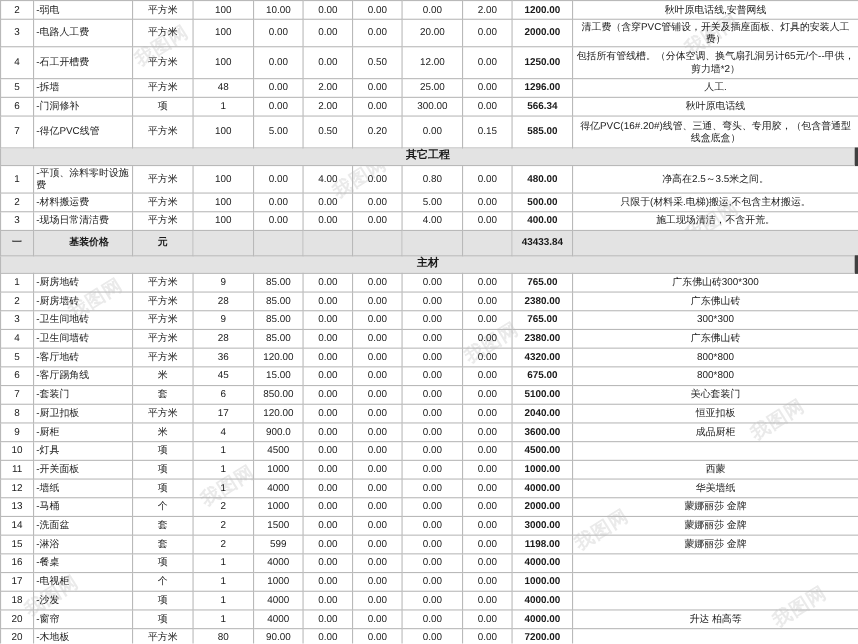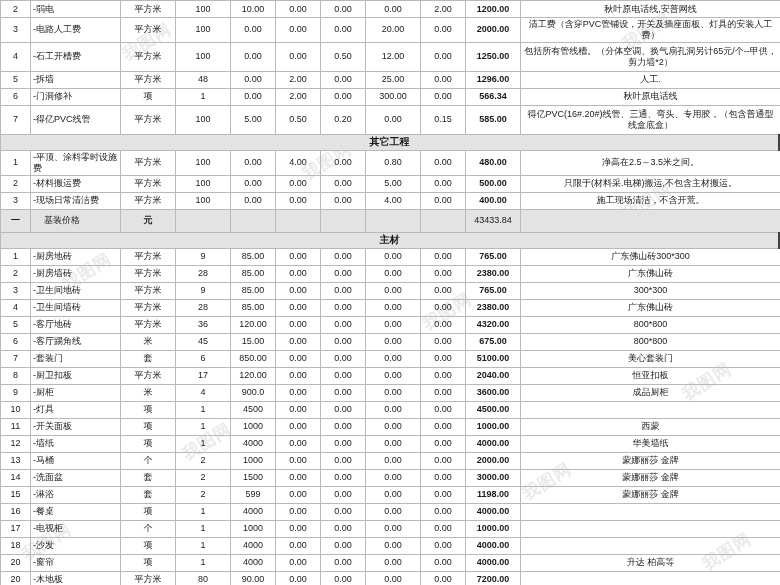--- a/index.html
+++ b/index.html
@@ -46,32 +46,32 @@
 
   
   tr.section td{
     background:#e3e3e3;
     text-align:center;
     font-weight:bold;
     font-size:10px;
     height:13px;
     color:#1a1a1a;
   }
-  tr.section td.band{border-left:1px solid #b9b9b9;border-right:5px solid #404040;}
+  tr.section td.band{border-left:1px solid #b9b9b9;border-right:7px solid #404040;}
 
   
   tr.subtotal td{
     background:#e3e3e3;
     font-weight:bold;
     height:20px;
   }
   tr.subtotal td.idx{text-align:center;font-weight:bold}
-  tr.subtotal td.name{text-align:left;font-weight:normal;padding-left:13px}
+  tr.subtotal td.name{text-align:center;font-weight:bold;padding-left:13px}
   tr.subtotal td.unit{text-align:center;font-weight:bold}
-  tr.subtotal td.total{text-align:center;font-weight:normal}
+  tr.subtotal td.total{text-align:center;font-weight:bold}
 
   
   .wm{
     position:absolute;z-index:1;pointer-events:none;
     color:#d9d9d9;opacity:.55;
     font-size:17px;font-weight:bold;
     font-family:"DejaVu Sans",sans-serif;
     transform:rotate(-32deg);
     white-space:nowrap;
     letter-spacing:1px;

